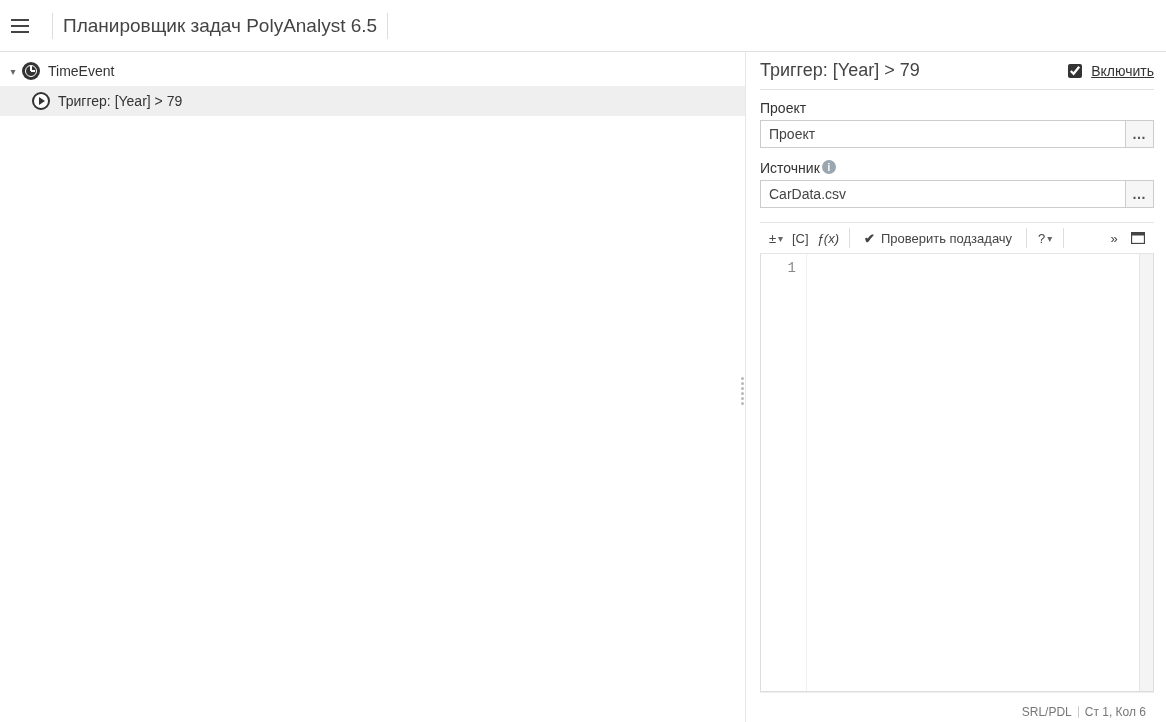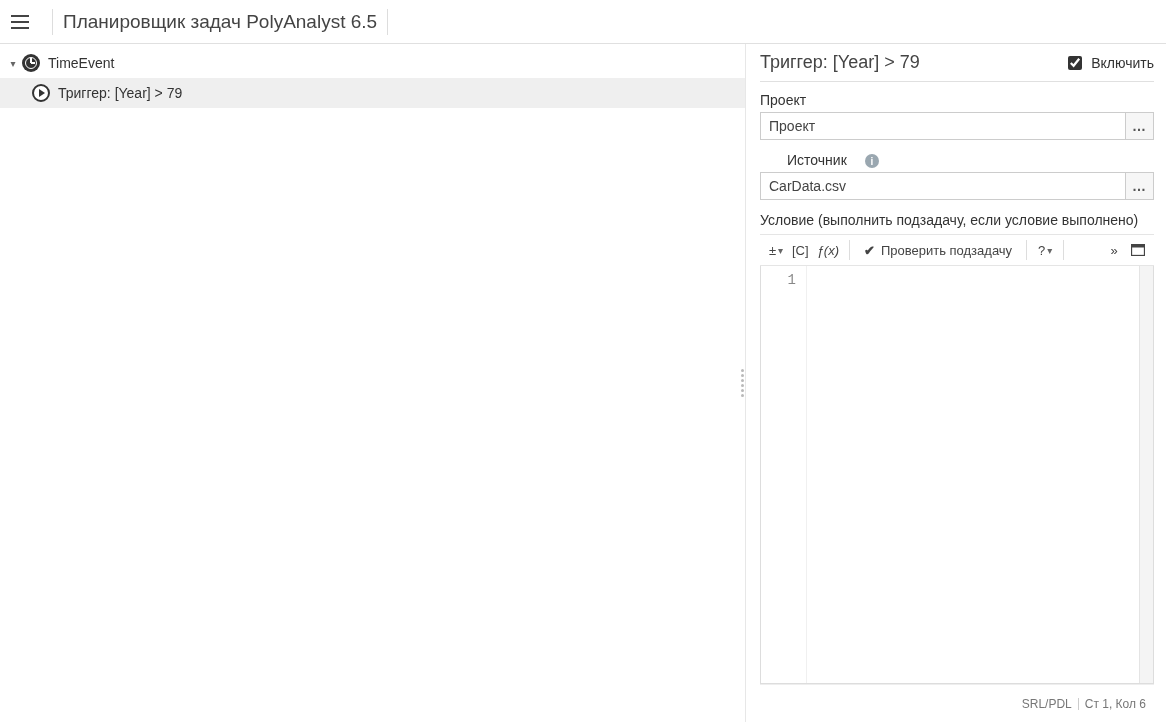--- a/index.html
+++ b/index.html
@@ -8,21 +8,21 @@
     height: 722px;
     font-family: "Segoe UI", Arial, sans-serif;
     font-size: 14px;
     color: #333;
     background: #fff;
     overflow: hidden;
   }
 
   
   .topbar {
-    height: 44px;
+    height: 52px;
     display: flex;
     align-items: center;
     border-bottom: 1px solid #e0e0e0;
     padding: 0 6px;
   }
   .hamburger {
     width: 28px;
     height: 28px;
     display: flex;
     flex-direction: column;
@@ -178,33 +178,34 @@
   .detail-title {
     font-size: 18px;
     color: #444;
   }
   .enable-box {
     display: flex;
     align-items: center;
     gap: 9px;
     font-size: 14px;
     color: #333;
+    text-decoration: underline;
   }
   .enable-box input {
     width: 14px;
     height: 14px;
     accent-color: #333;
   }
 
   .form-label {
     font-size: 14px;
     color: #333;
     margin-bottom: 4px;
   }
-  .form-label.with-info { display: flex; align-items: flex-end; gap: 18px; margin-left: 27px; }
+  .form-label.with-info { display: flex; align-items: flex-start; gap: 2px; }
   .info-icon {
     width: 14px;
     height: 14px;
     border-radius: 50%;
     background: #9aa7b0;
     color: #fff;
     font-size: 10px;
     display: flex;
     align-items: center;
     justify-content: center;
@@ -389,21 +390,20 @@
 
     <div class="form-label with-info">
       <span>Источник</span>
       <span class="info-icon">i</span>
     </div>
     <div class="input-row">
       <input type="text" value="CarData.csv" style="">
       <div class="browse-btn">…</div>
     </div>
 
-    <div class="form-label">Условие (выполнить подзадачу, если условие выполнено)</div>
 
     <div class="cond-toolbar">
       <div class="tb-btn">
         <span>±</span>
           <span class="tb-chev">▾</span>
       </div>
       <div class="tb-btn">[C]</div>
       <div class="tb-btn">
           <i style="font-style: italic;">ƒ(x)</i>
         </div>

